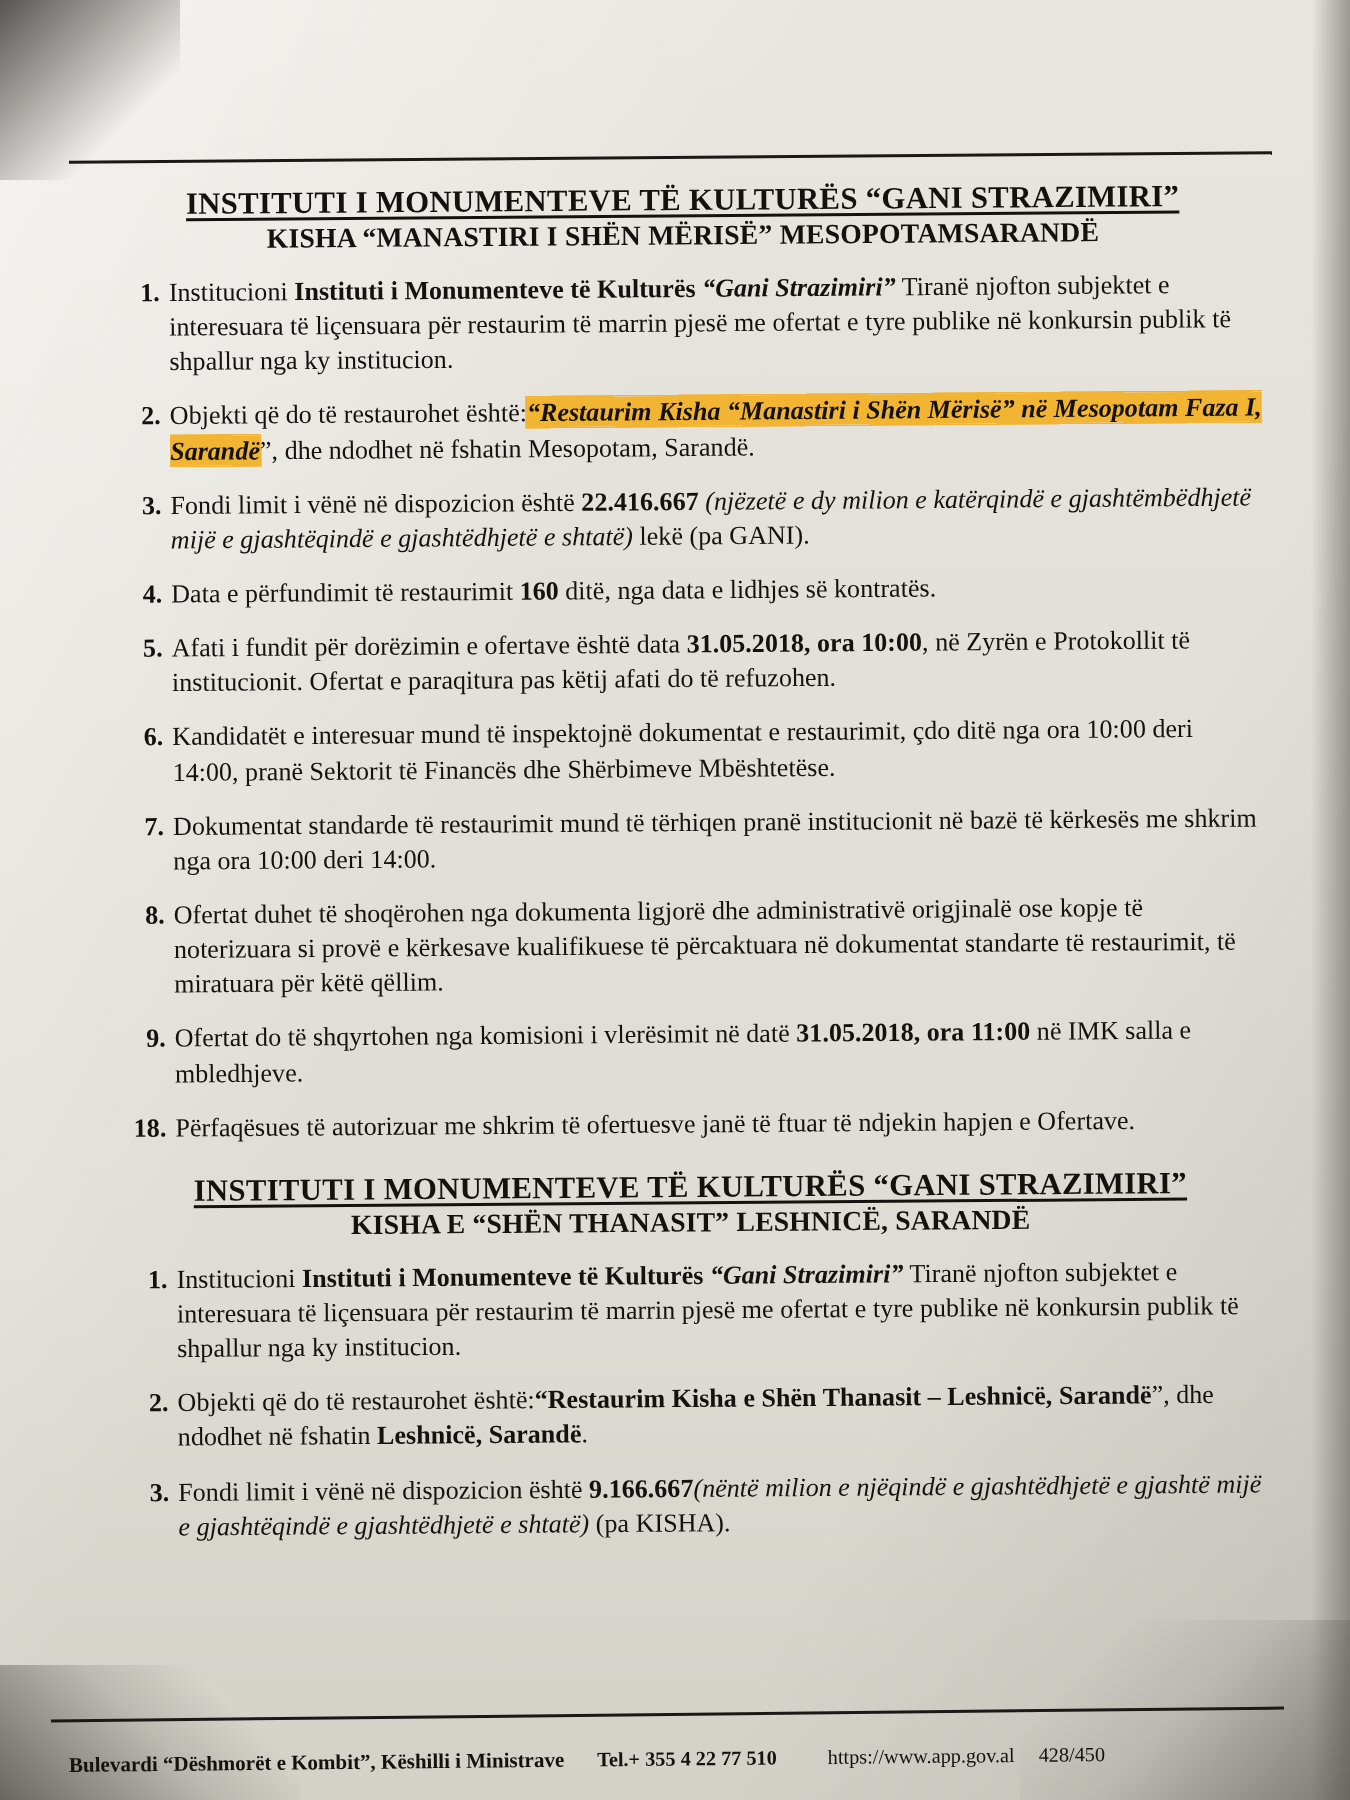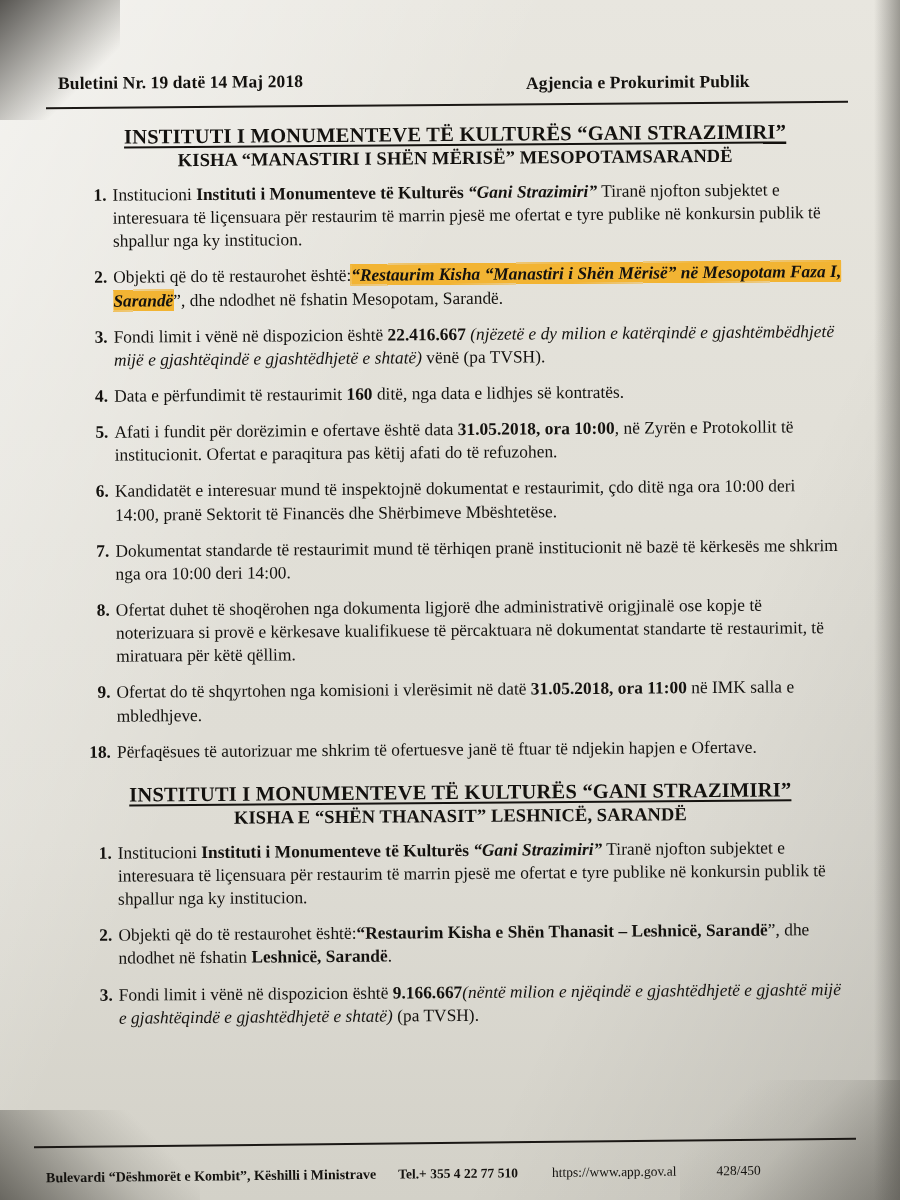--- a/index.html
+++ b/index.html
@@ -148,64 +148,60 @@
     left: 46px;
     right: 40px;
     display: flex;
     align-items: baseline;
     font-size: 13.5px;
     transform: rotate(-0.6deg);
   }
   .footer .f1 { font-weight: bold; font-size: 14px; }
   .footer .f2 { font-weight: bold; margin-left: 22px; font-size: 13.5px; }
   .footer .f3 { margin-left: 34px; font-size: 13.5px; }
-  .footer .f4 { margin-left: 40px; font-size: 13.5px; text-align: center; }
+  .footer .f4 { margin-left: 16px; font-size: 13.5px; text-align: center; }
 </style>
 </head>
 <body>
 
 <div class="page">
   <div class="corner-shadow-tl"></div>
   <div class="corner-shadow-bl"></div>
   <div class="corner-shadow-br"></div>
   <div class="edge-right"></div>
 
   <div class="content">
 
-    <div class="hdr">
-      <div class="hdr-left">Buletini Nr. 19 datë  14 Maj 2018</div>
-      <div class="hdr-right">Agjencia e Prokurimit Publik</div>
-    </div>
     <div class="rule-top"></div>
 
     <div class="body-area">
 
       <h1 class="doc-title">INSTITUTI I MONUMENTEVE TË KULTURËS “GANI STRAZIMIRI”</h1>
       <h2 class="doc-subtitle">KISHA “MANASTIRI I SHËN MËRISË” MESOPOTAMSARANDË</h2>
 
       <ol class="items" id="sec1-list">
           <li><span class="num">1.</span><span><span>Institucioni </span><span class="b">Instituti i Monumenteve të Kulturës </span><span class="bi">“Gani Strazimiri”</span><span> Tiranë njofton subjektet e interesuara të liçensuara për restaurim të marrin pjesë me ofertat e tyre publike në konkursin publik të shpallur nga ky institucion.</span></span></li>
           <li><span class="num">2.</span><span><span>Objekti që do të restaurohet është:</span><span class="bi hl">“Restaurim Kisha “Manastiri i Shën Mërisë” në Mesopotam Faza I, Sarandë</span><span>”, dhe ndodhet në fshatin Mesopotam, Sarandë.</span></span></li>
-          <li><span class="num">3.</span><span><span>Fondi limit i vënë në dispozicion është </span><span class="b">22.416.667</span><span class="i"> (njëzetë e dy milion e katërqindë e gjashtëmbëdhjetë mijë e gjashtëqindë e gjashtëdhjetë e shtatë)</span><span> vënë (pa TVSH).</span></span></li>
+          <li><span class="num">3.</span><span><span>Fondi limit i vënë në dispozicion është </span><span class="b">22.416.667</span><span class="i"> (njëzetë e dy milion e katërqindë e gjashtëmbëdhjetë mijë e gjashtëqindë e gjashtëdhjetë e shtatë)</span><span> lekë (pa GANI).</span></span></li>
           <li><span class="num">4.</span><span><span>Data e përfundimit të restaurimit </span><span class="b">160</span><span> ditë, nga data e lidhjes së kontratës.</span></span></li>
           <li><span class="num">5.</span><span><span>Afati i fundit për dorëzimin e ofertave është data </span><span class="b">31.05.2018, ora 10:00</span><span>, në Zyrën e Protokollit të institucionit. Ofertat e paraqitura pas këtij afati do të refuzohen.</span></span></li>
           <li><span class="num">6.</span><span><span>Kandidatët e interesuar mund të inspektojnë dokumentat e restaurimit, çdo ditë nga ora 10:00 deri 14:00, pranë Sektorit të Financës dhe Shërbimeve Mbështetëse.</span></span></li>
           <li><span class="num">7.</span><span><span>Dokumentat standarde të restaurimit mund të tërhiqen pranë institucionit në bazë të kërkesës me shkrim nga ora 10:00 deri 14:00.</span></span></li>
           <li><span class="num">8.</span><span><span>Ofertat duhet të shoqërohen nga dokumenta ligjorë dhe administrativë origjinalë ose kopje të noterizuara si provë e kërkesave kualifikuese të përcaktuara në dokumentat standarte të restaurimit, të miratuara për këtë qëllim.</span></span></li>
           <li><span class="num">9.</span><span><span>Ofertat do të shqyrtohen nga komisioni i vlerësimit në datë </span><span class="b">31.05.2018, ora 11:00</span><span> në IMK salla e mbledhjeve.</span></span></li>
           <li><span class="num">18.</span><span><span>Përfaqësues të autorizuar me shkrim të ofertuesve janë të ftuar të ndjekin hapjen e Ofertave.</span></span></li>
         </ol>
 
       <div class="sec2">
         <h1 class="doc-title">INSTITUTI I MONUMENTEVE TË KULTURËS “GANI STRAZIMIRI”</h1>
         <h2 class="doc-subtitle">KISHA E “SHËN THANASIT” LESHNICË, SARANDË</h2>
         <ol class="items" id="sec2-list">
             <li><span class="num">1.</span><span><span>Institucioni </span><span class="b">Instituti i Monumenteve të Kulturës </span><span class="bi">“Gani Strazimiri”</span><span> Tiranë njofton subjektet e interesuara të liçensuara për restaurim të marrin pjesë me ofertat e tyre publike në konkursin publik të shpallur nga ky institucion.</span></span></li>
             <li><span class="num">2.</span><span><span>Objekti që do të restaurohet është:</span><span class="b">“Restaurim Kisha e Shën Thanasit – Leshnicë, Sarandë</span><span>”, dhe ndodhet në fshatin </span><span class="b">Leshnicë, Sarandë</span><span>.</span></span></li>
-            <li><span class="num">3.</span><span><span>Fondi limit i vënë në dispozicion është </span><span class="b">9.166.667</span><span class="i">(nëntë milion e njëqindë e gjashtëdhjetë e gjashtë mijë e gjashtëqindë e gjashtëdhjetë e shtatë)</span><span> (pa TVSH).</span></span></li>
+            <li><span class="num">3.</span><span><span>Fondi limit i vënë në dispozicion është </span><span class="b">9.166.667</span><span class="i">(nëntë milion e njëqindë e gjashtëdhjetë e gjashtë mijë e gjashtëqindë e gjashtëdhjetë e shtatë)</span><span> (pa KISHA).</span></span></li>
           </ol>
       </div>
 
     </div>
 
     <div class="rule-bottom"></div>
     <div class="footer">
       <span class="f1">Bulevardi “Dëshmorët e Kombit”, Këshilli i Ministrave</span>
       <span class="f2">Tel.+ 355 4 22 77 510</span>
       <span class="f3">https://www.app.gov.al</span>

